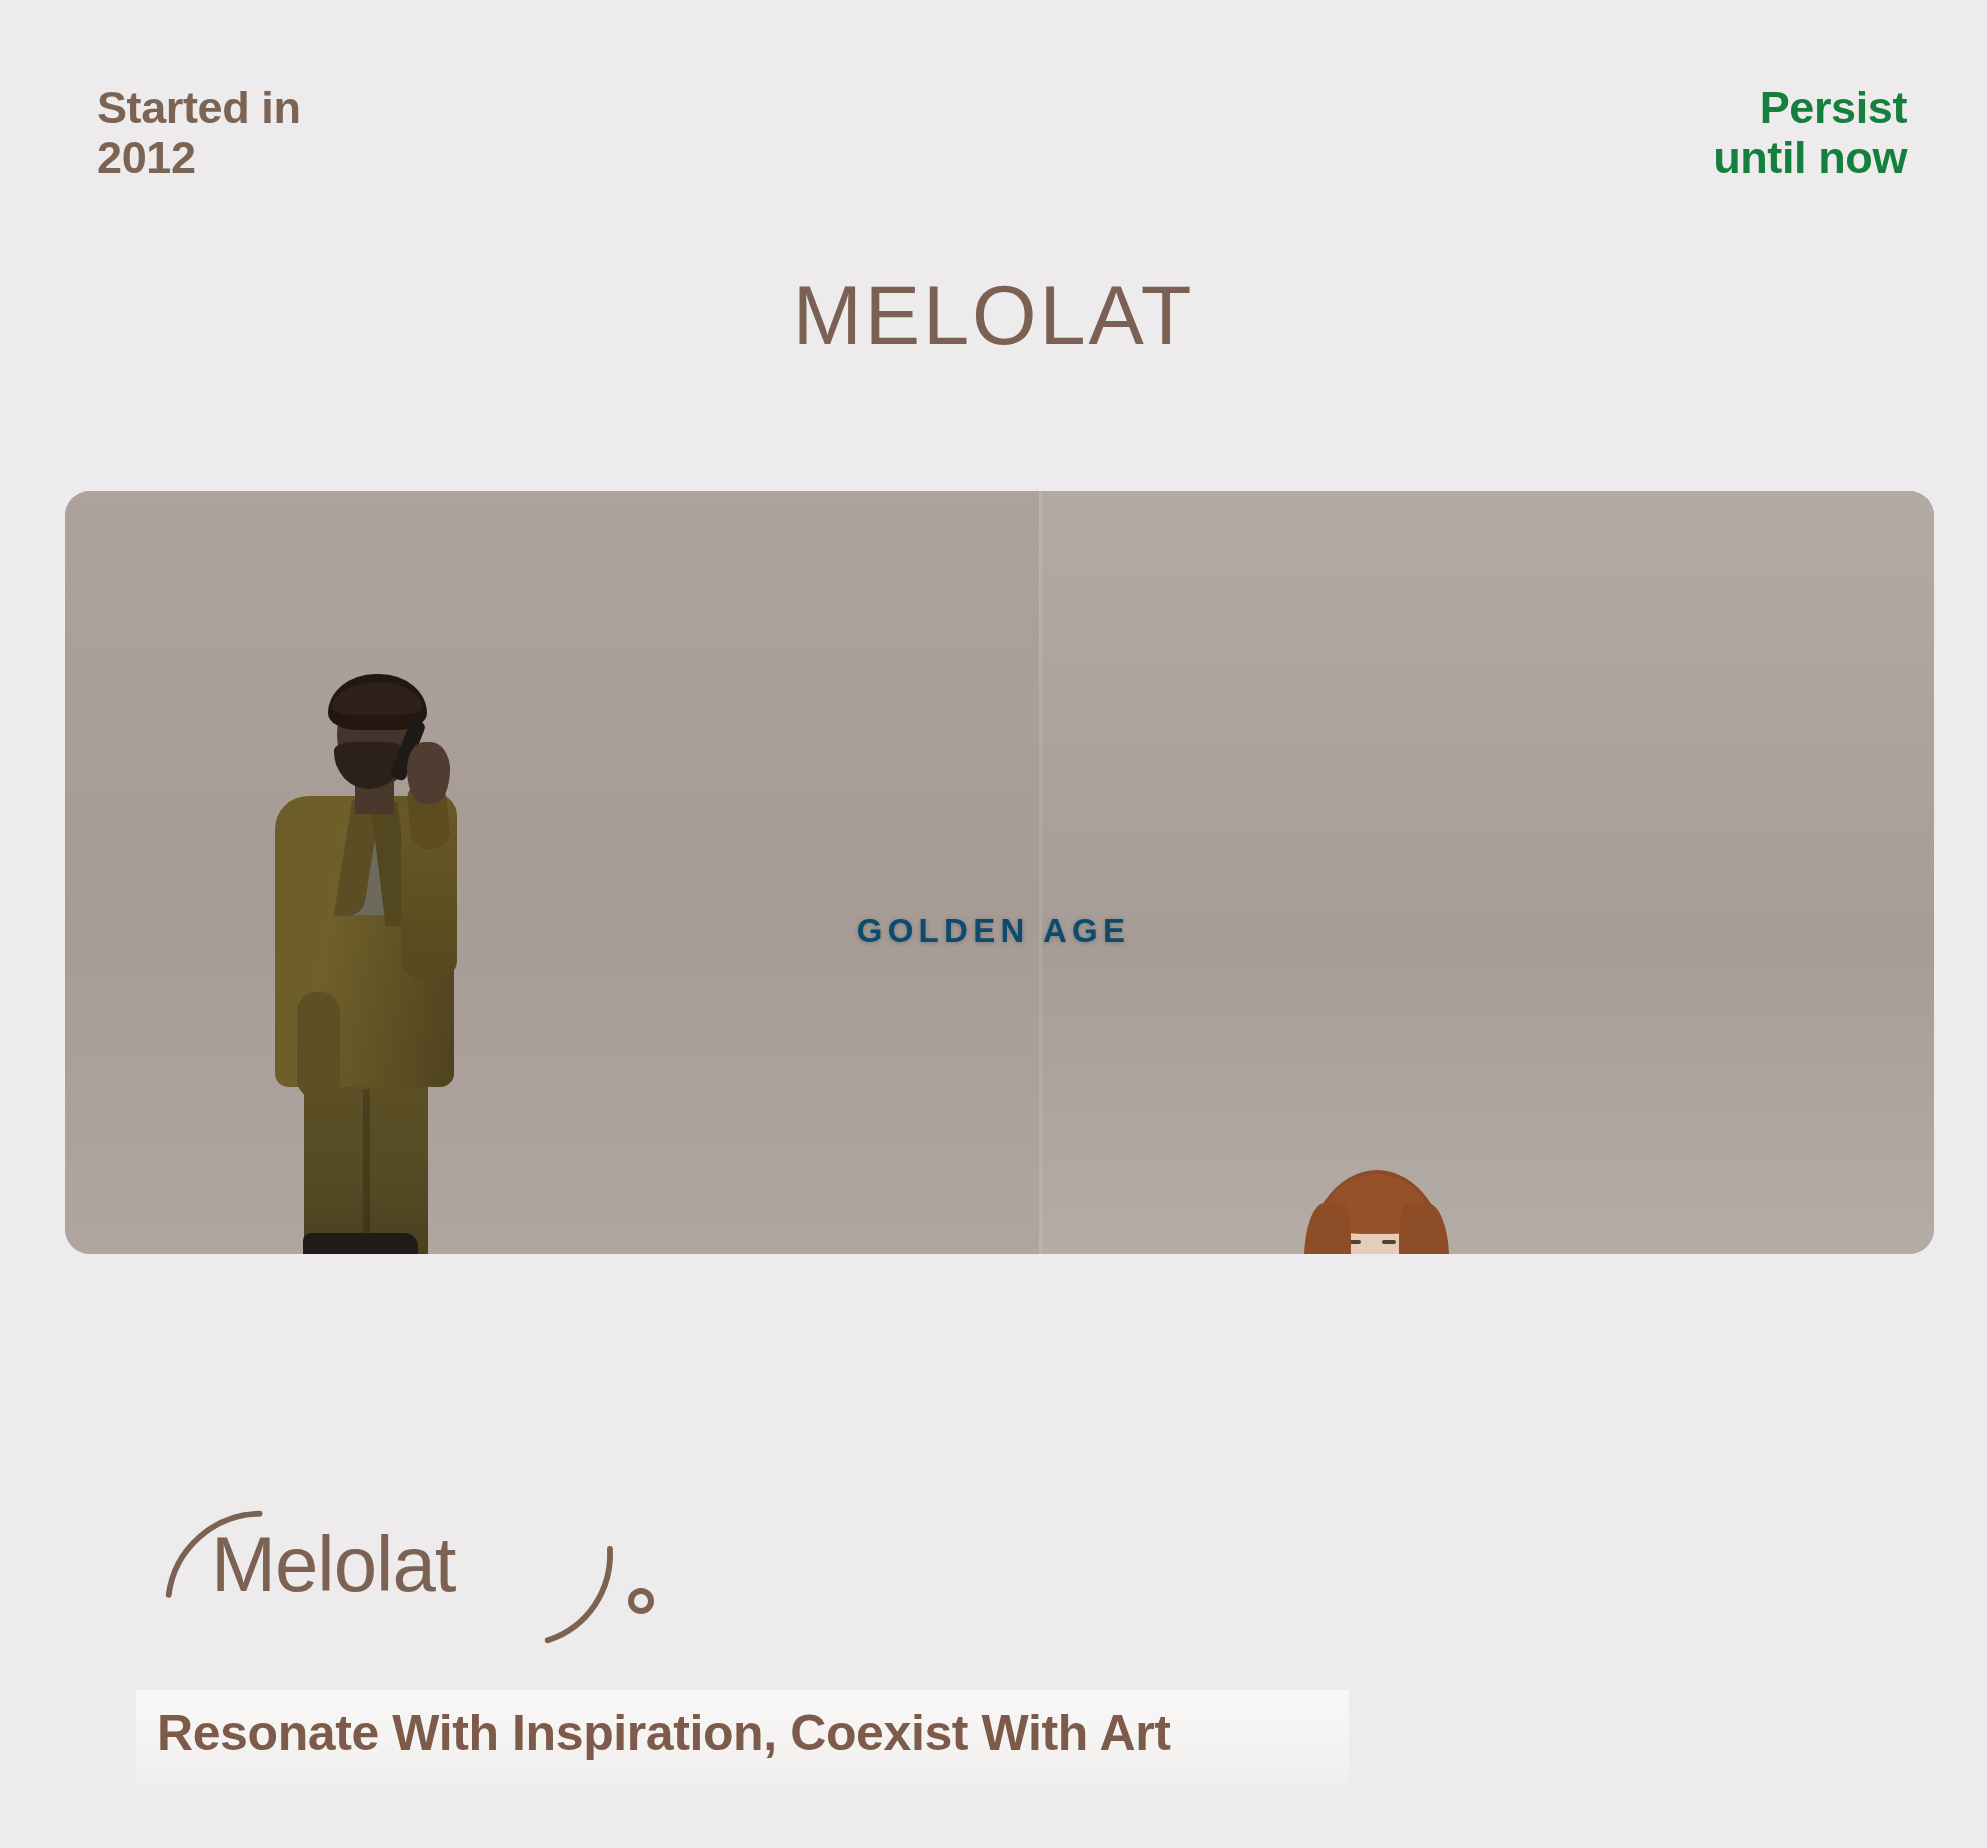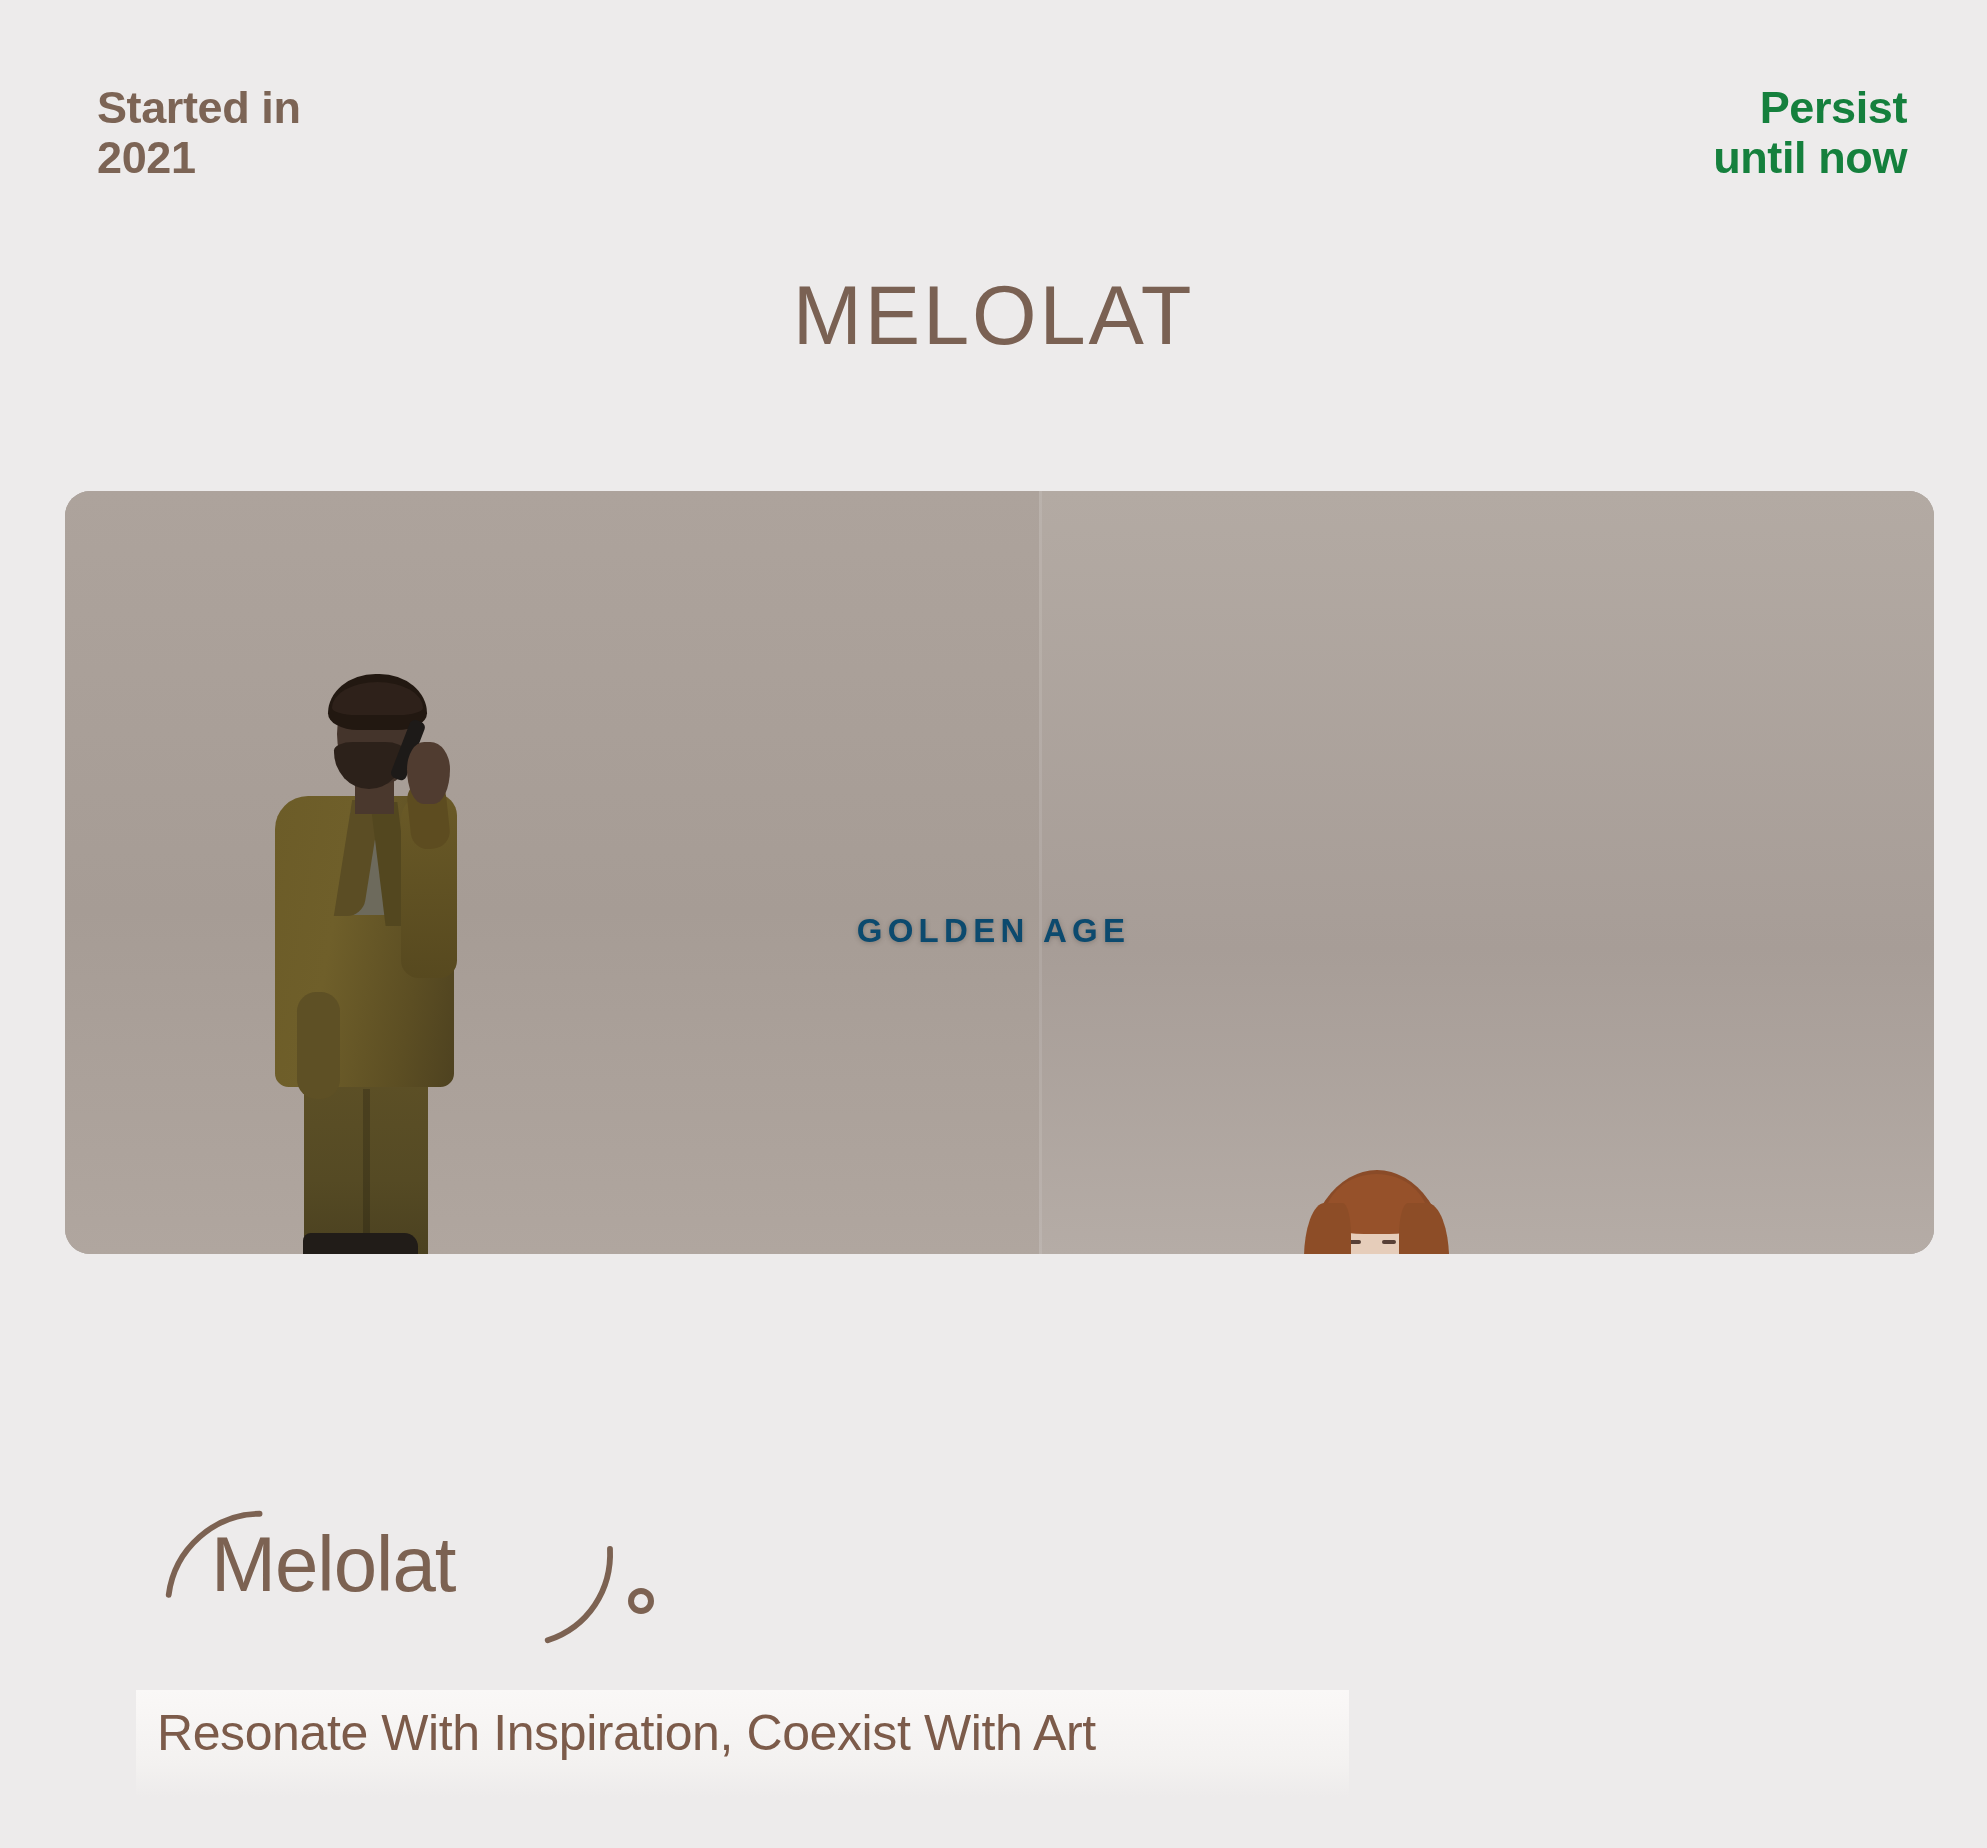--- a/index.html
+++ b/index.html
@@ -192,31 +192,31 @@
   .logo-tail {
     position:absolute; left:383px; top:37px; width:107px; height:107px;
   }
   .logo-dot {
     position:absolute; left:473px; top:82px;
     width:26px; height:26px; border-radius:50%;
     border:6.8px solid #7c6252;
   }
   .tagline {
     position:absolute; left:157px; top:1704px;
-    font-size:50px; font-weight:400; letter-spacing:-0.4px;
+    font-size:50px; font-weight:700; letter-spacing:-0.4px;
     color:#7c5b4a; white-space:nowrap;
   }
 </style>
 </head>
 <body>
 
 <div class="page">
 
   <div class="hdr-left">Started in
-2021</div>
+2012</div>
   <div class="hdr-right">Persist
 until now</div>
 
   <div class="brand">MELOLAT</div>
 
   <div class="hero">
     <div class="hero-half hero-left"></div>
     <div class="hero-half hero-right"></div>
     <div class="hero-seam"></div>
 

